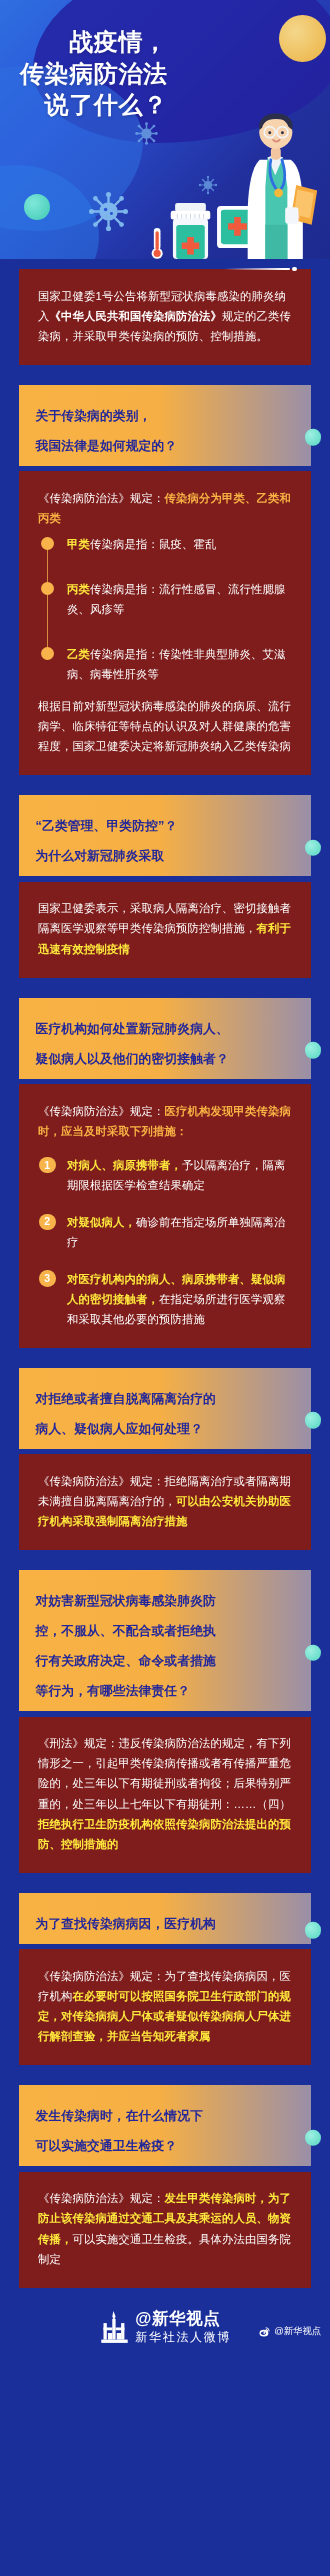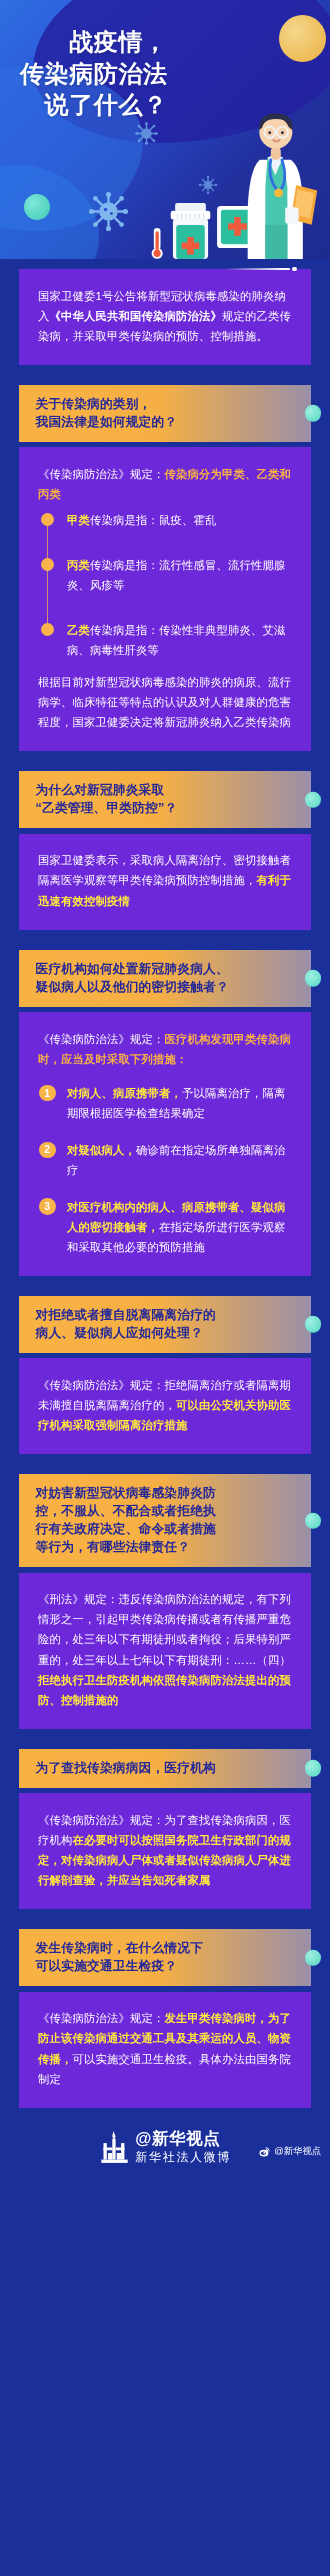--- a/index.html
+++ b/index.html
@@ -34,34 +34,34 @@
   .doc { position:absolute; right:5.5px; bottom:0; width:105px; height:182px; z-index:5; }
 
   
   .virus { position:absolute; z-index:4; }
 
   
   .bottle { position:absolute; z-index:5; }
 
   
   .wrap { position:relative; z-index:10; padding:0 0 0 0; }
-  .panel { position:relative; width:292px; margin:0 auto 13.2px auto; background:#6d28d9;
+  .panel { position:relative; width:292px; margin:0 auto 13.2px auto; background:#7f1d1d;
            padding:16.5px 19px 19px 19px; color:#fff; font-size:11.3px; line-height:1.78;
            letter-spacing:0.2px; }
   .panel.first { margin-top:10px; }
   .panel .corner-line { position:absolute; right:21px; top:-1.1px; width:66px; height:2.2px;
                         background:linear-gradient(90deg,rgba(255,255,255,0) 0%,#ffffff 90%); border-radius:1.1px; }
   .panel .corner-dot { position:absolute; right:14.3px; top:-2.2px; width:4.4px; height:4.4px;
                        background:#fff; border-radius:50%; }
 
   .qbar { position:relative; width:292px; margin:20px auto 5.5px auto;
           background:linear-gradient(90deg,#f8b244 0%,#f6af44 48%,#9a8fa8 100%);
           padding:10px 16.5px 11px 16.5px; color:#23279a; font-size:12.7px; font-weight:700;
           line-height:1.42; letter-spacing:0.2px; }
-  .qbar div { white-space:nowrap; }
+  .qbar div { white-space:nowrap;margin-top:12px; }
   .qbar .qdot { position:absolute; right:-10px; top:50%; transform:translateY(-50%);
                 width:16.5px; height:16.5px; border-radius:50%;
                 background:radial-gradient(circle at 35% 35%,#9ff0e2,#55d6c2); }
 
   .hl { color:#ffe93c; font-weight:700; }
   .hl-o { color:#f8b244; font-weight:700; }
   .bold { font-weight:700; }
 
   
   .blist { position:relative; margin:5.5px 0 0 0; }
@@ -283,22 +283,22 @@
       <div class="bitem">
         <span class="bdot"></span>
         <span class="hl">乙类</span><span>传染病是指：传染性非典型肺炎、艾滋病、病毒性肝炎等</span>
       </div>
     </div>
 
     <p style="margin-top:12px;">根据目前对新型冠状病毒感染的肺炎的病原、流行病学、临床特征等特点的认识及对人群健康的危害程度，国家卫健委决定将新冠肺炎纳入乙类传染病</p>
   </div>
 
   <div class="qbar">
+    <div>“乙类管理、甲类防控”？</div>
     <div>为什么对新冠肺炎采取</div>
-    <div>“乙类管理、甲类防控”？</div>
     <div class="qdot"></div>
   </div>
   <div class="panel">
     <p><span>国家卫健委表示，采取病人隔离治疗、密切接触者隔离医学观察等甲类传染病预防控制措施，</span><span class="hl">有利于迅速有效控制疫情</span></p>
   </div>
 
   <div class="qbar">
     <div>医疗机构如何处置新冠肺炎病人、</div>
     <div>疑似病人以及他们的密切接触者？</div>
     <div class="qdot"></div>

